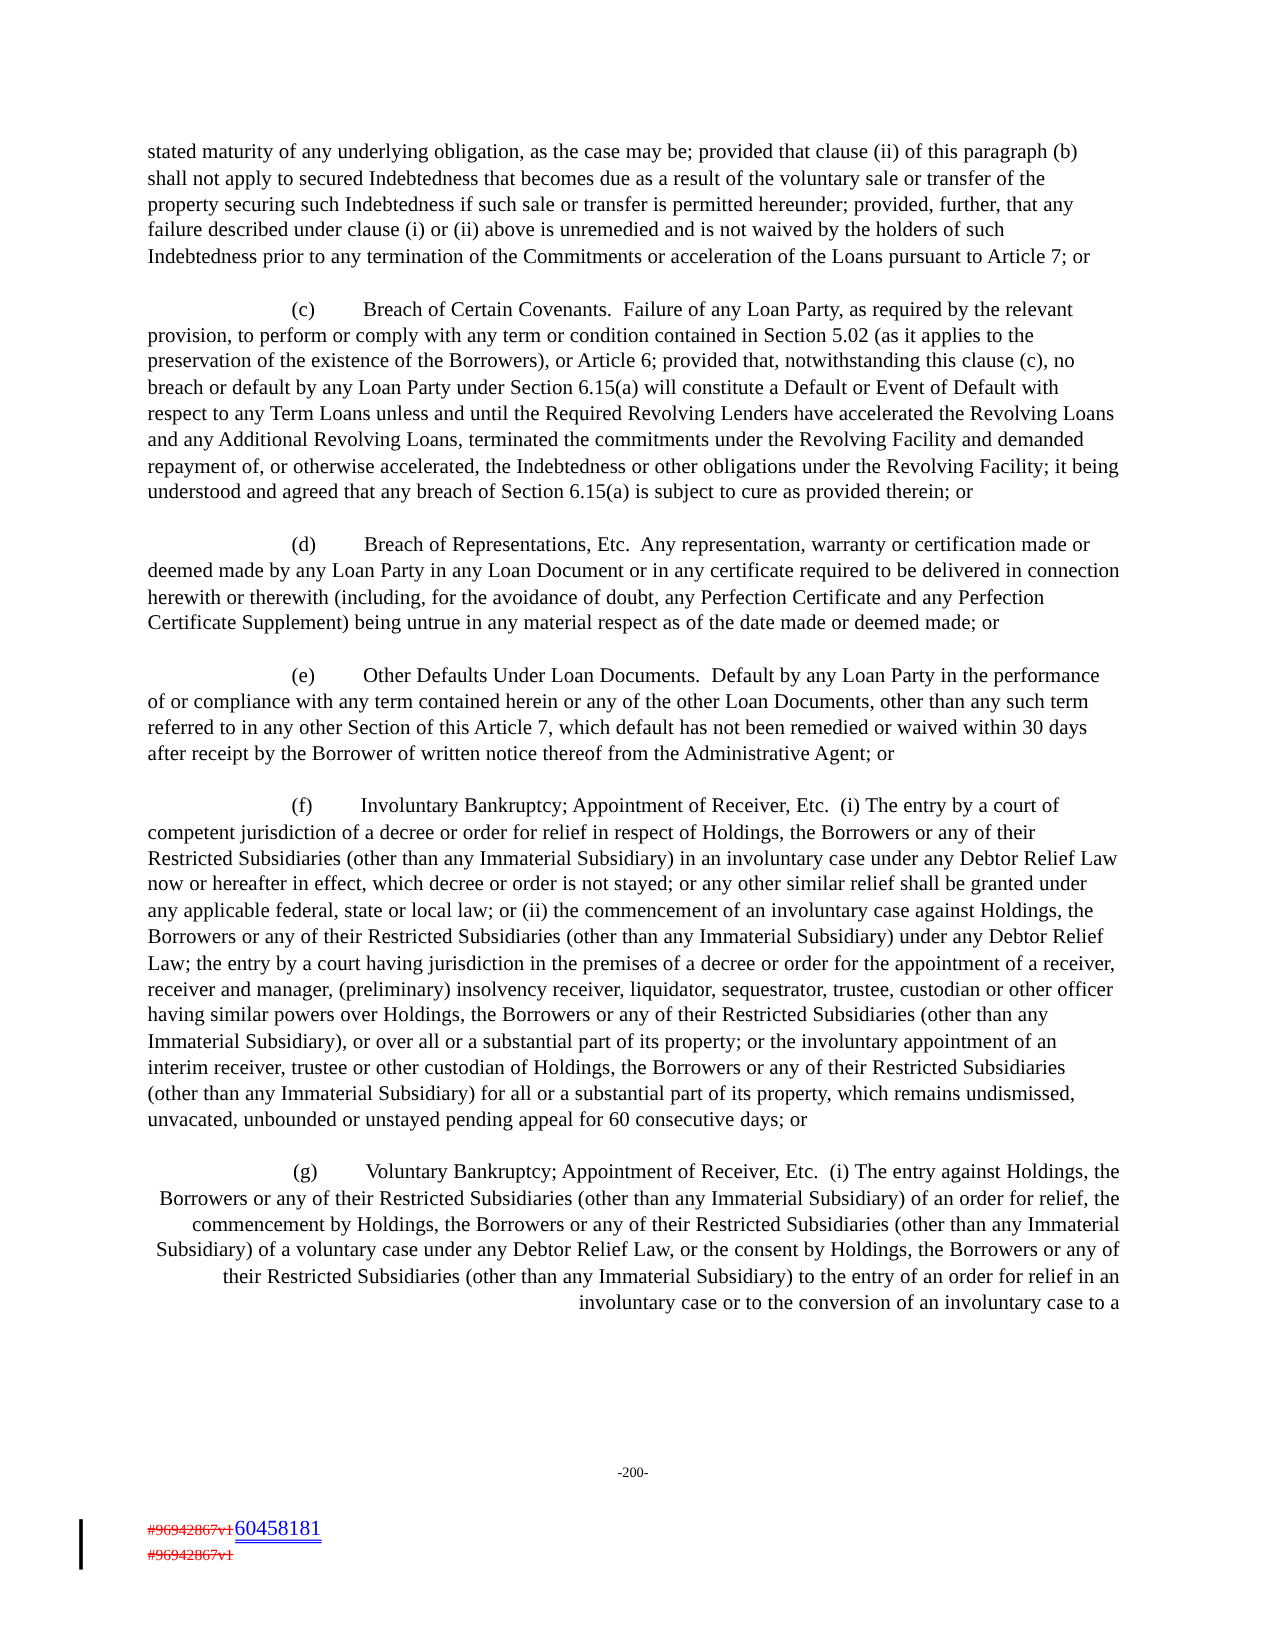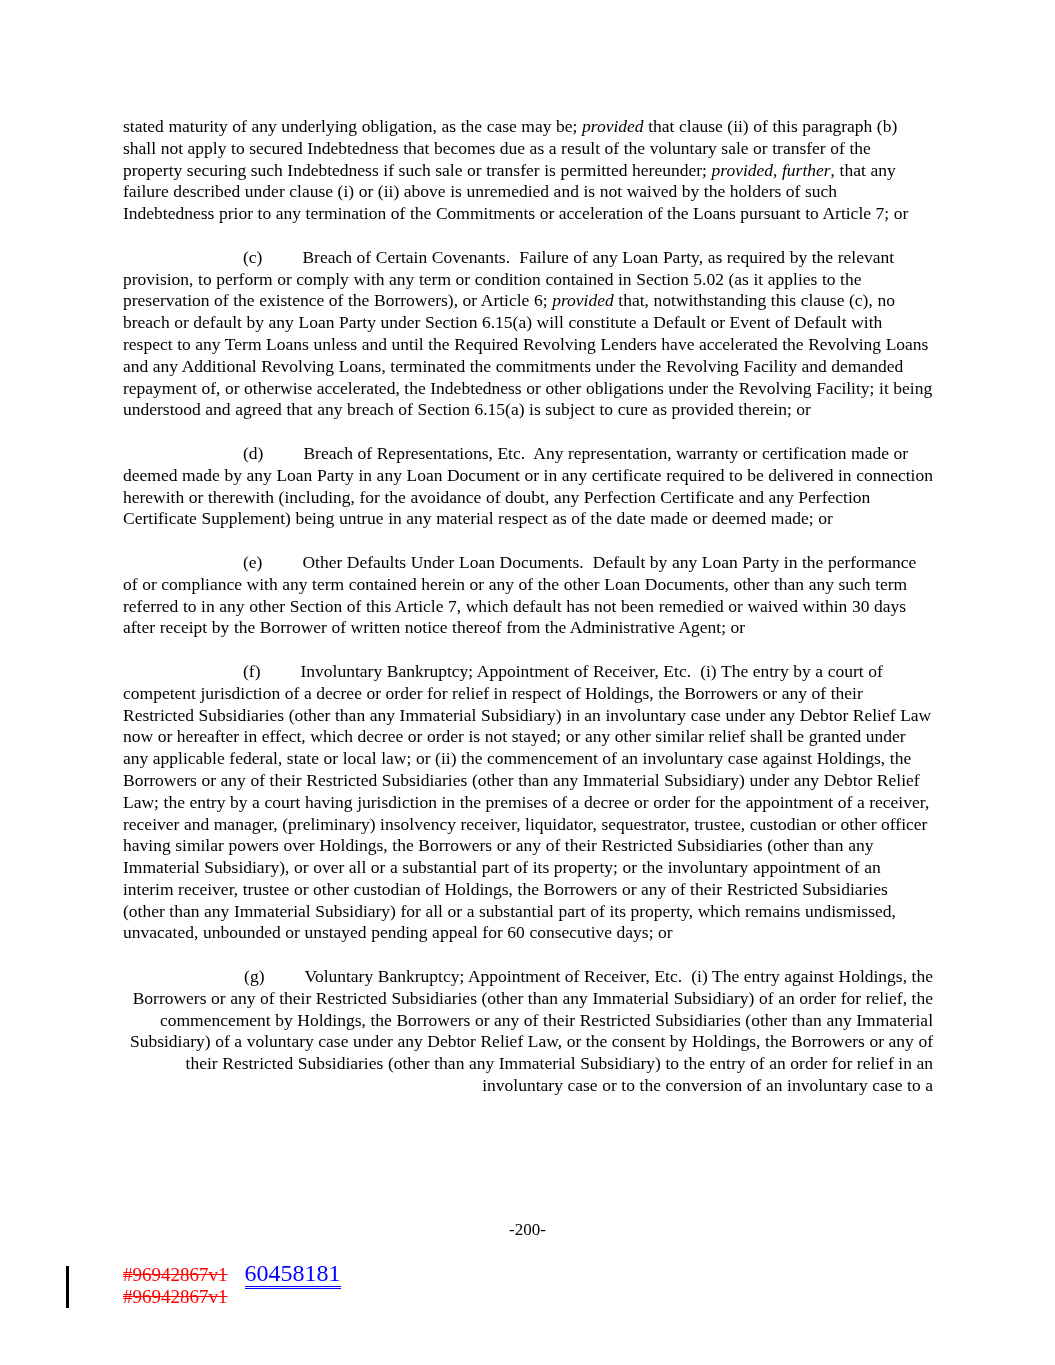--- a/index.html
+++ b/index.html
@@ -19,47 +19,47 @@
     width: 810px;
   }
   .page-body p {
     font-size: 17.5px;
     line-height: 21.8px;
     margin: 0 0 21.8px 0;
     text-align: left;
     word-spacing: 0.2px;
   }
   .page-body p:last-child { margin-bottom: 0; text-align: right; }
-  .i { font-style: italic; }
+  .i { }
   .u { }
   .t1 { display: inline-block; width: 120px; }
   .t2 { display: inline-block; width: 40px; }
   .page-number {
     position: absolute;
     top: 1220px;
     left: 0;
     width: 100%;
     text-align: center;
-    font-size: 17px;
+    font-size: 12px;
   }
   .footnote {
     position: absolute;
     left: 123px;
     top: 1263px;
     line-height: 21px;
     white-space: nowrap;
   }
   .fn-strike {
-    font-size: 19px;
+    font-size: 13px;
     text-decoration: line-through;
   }
   .fn-insert {
-    font-size: 24px;
+    font-size: 18px;
     border-bottom: 3px double;
-    margin-left: 17px;
+    margin-left: 1px;
   }
   .change-bar {
     position: absolute;
     left: 66px;
     top: 1266px;
     width: 3px;
     height: 42px;
     background: #000000;
   }
 </style>

